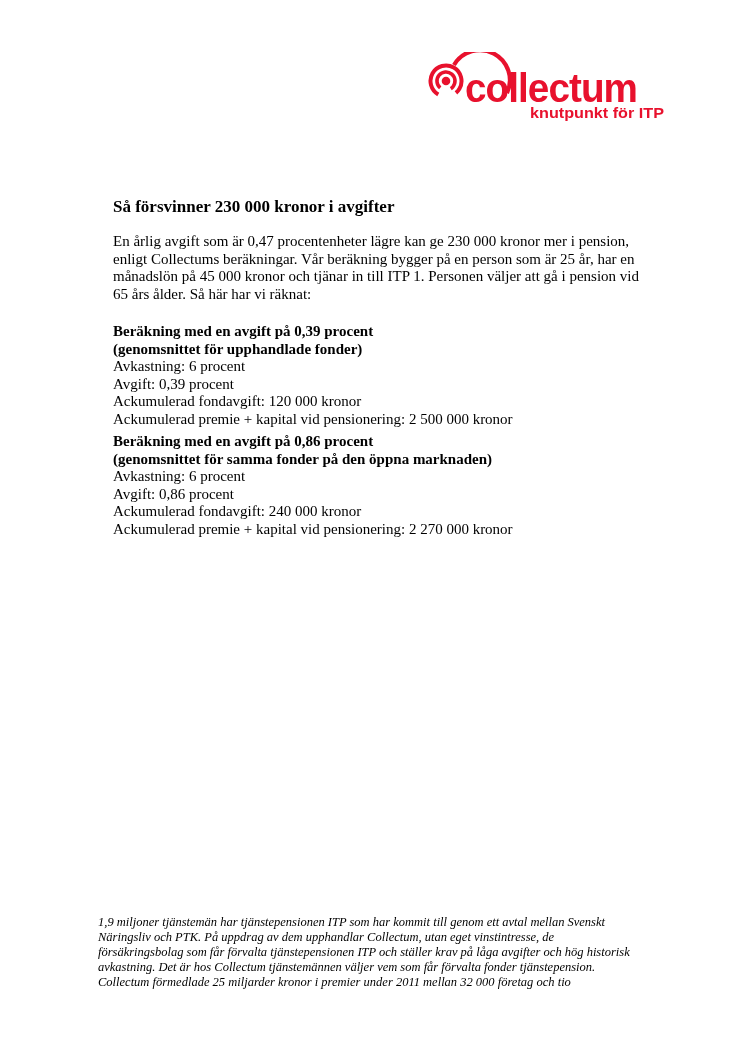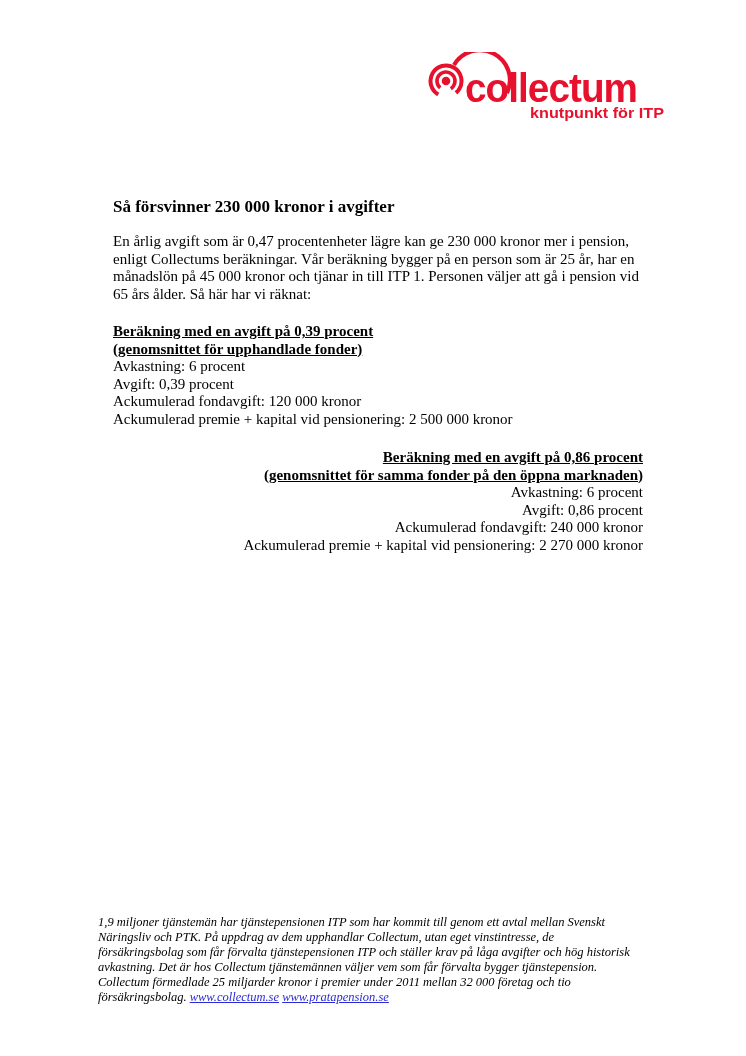--- a/index.html
+++ b/index.html
@@ -54,22 +54,22 @@
   .intro {
     margin-top: 16px;
     font-size: 15px;
     line-height: 17.5px;
   }
   .calc-section {
     font-size: 15px;
     line-height: 17.5px;
   }
   .calc-section.first { margin-top: 20px; }
-  .calc-section.second { margin-top: 21px; text-align: right; }
-  .bold-line { font-weight: bold; text-decoration: underline; }
+  .calc-section.second { margin-top: 5px; }
+  .bold-line { font-weight: bold; }
 
   
   .footer {
     position: absolute;
     left: 98px;
     top: 915px;
     width: 548px;
     font-size: 12.5px;
     font-style: italic;
     line-height: 15px;
@@ -123,22 +123,17 @@
       <div>Avgift: 0,86 procent</div>
       <div>Ackumulerad fondavgift: 240 000 kronor</div>
       <div>Ackumulerad premie + kapital vid pensionering: 2 270 000 kronor</div>
     </section>
   </div>
 
   <div class="footer">
     <div>1,9 miljoner tjänstemän har tjänstepensionen ITP som har kommit till genom ett avtal mellan Svenskt</div>
     <div>Näringsliv och PTK. På uppdrag av dem upphandlar Collectum, utan eget vinstintresse, de</div>
     <div>försäkringsbolag som får förvalta tjänstepensionen ITP och ställer krav på låga avgifter och hög historisk</div>
-    <div>avkastning. Det är hos Collectum tjänstemännen väljer vem som får förvalta bygger tjänstepension.</div>
+    <div>avkastning. Det är hos Collectum tjänstemännen väljer vem som får förvalta fonder tjänstepension.</div>
     <div>Collectum förmedlade 25 miljarder kronor i premier under 2011 mellan 32 000 företag och tio</div>
-    <div>
-      <span>försäkringsbolag.</span>
-      <a href="#">www.collectum.se</a>
-      <a href="#">www.pratapension.se</a>
-    </div>
   </div>
 
 </div>
 
 </body></html>

